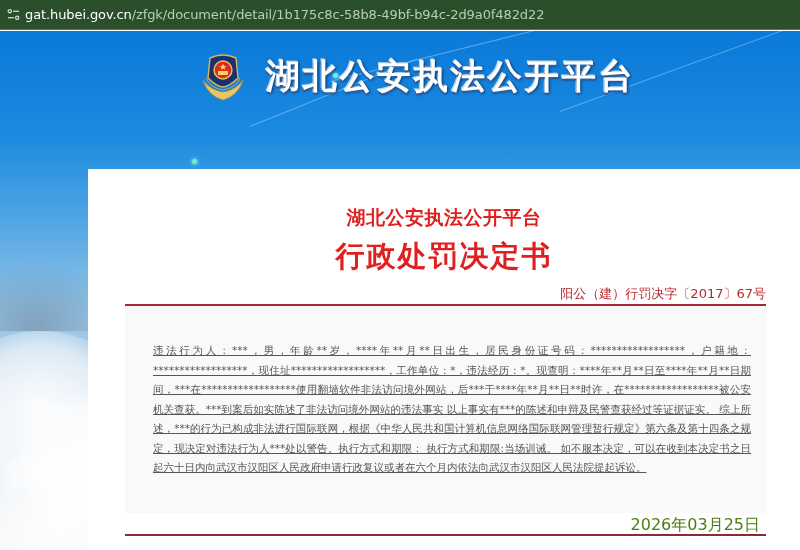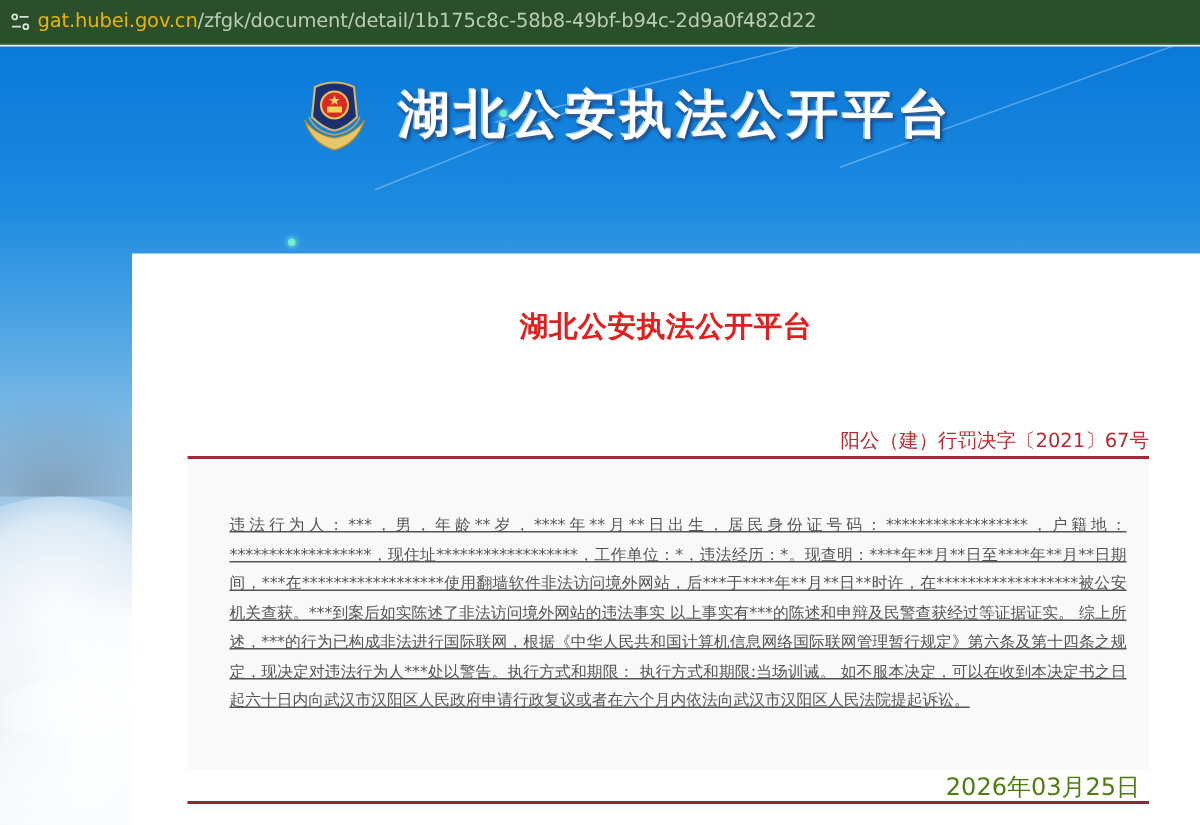--- a/index.html
+++ b/index.html
@@ -10,21 +10,21 @@
   .addrbar {
     position: absolute; left: 0; top: 0; width: 800px; height: 30px;
     background: #2a4f2a; display: flex; align-items: center;
     border-bottom: 1px solid #4b7a4b;
   }
   .site-info {
     width: 22px; height: 22px; margin-left: 2px; display: flex; align-items: center; justify-content: center;
   }
   .site-info svg { width: 13px; height: 13px; }
   .url { margin-left: 1px; font-size: 13px; color: #b9cdb6; white-space: nowrap; letter-spacing: -0.1px; }
-  .url .host { color: #eab308; }
+  .url .host { color: #ffffff; }
 
   
   .page-bg {
     position: absolute; left: 0; top: 31px; width: 800px; height: 519px;
     background: linear-gradient(180deg, #0a79d8 0%, #1c8ae0 20%, #4ba3e3 35%, #8cc0e6 52%, #bcd3e8 68%, #dde6ee 80%, #eef2f6 100%);
     overflow: hidden;
   }
   .cloud {
     position: absolute; border-radius: 50%;
     background: radial-gradient(circle, rgba(255,255,255,0.95) 0%, rgba(255,255,255,0.6) 50%, rgba(255,255,255,0) 75%);
@@ -97,20 +97,21 @@
       <circle cx="23" cy="18" r="9" fill="#d72a24" stroke="#e9c55c" stroke-width="1.4"></circle>
       <polygon points="23,11.5 24,14 26.6,14 24.5,15.5 25.3,18 23,16.5 20.7,18 21.5,15.5 19.4,14 22,14" fill="#f6d25a"></polygon>
       <rect x="18" y="19" width="10" height="4" fill="#f6d25a"></rect>
     </svg>
   </div>
   <div class="banner-title">湖北公安执法公开平台</div>
 </div>
 
 <div class="card">
   <div class="issuer">湖北公安执法公开平台</div>
-  <div class="doc-number">阳公（建）行罚决字〔2021〕67号</div>
+  <div class="doc-title">行政处罚决定书</div>
+  <div class="doc-number">阳公（建）行罚决字〔2017〕67号</div>
   <div class="rule-top"></div>
   <div class="body-box">
     <div class="body-text">违法行为人：***，男，年龄**岁，****年**月**日出生，居民身份证号码：******************，户籍地：******************，现住址******************，工作单位：*，违法经历：*。现查明：****年**月**日至****年**月**日期间，***在******************使用翻墙软件非法访问境外网站，后***于****年**月**日**时许，在******************被公安机关查获。***到案后如实陈述了非法访问境外网站的违法事实 以上事实有***的陈述和申辩及民警查获经过等证据证实。 综上所述，***的行为已构成非法进行国际联网，根据《中华人民共和国计算机信息网络国际联网管理暂行规定》第六条及第十四条之规定，现决定对违法行为人***处以警告。执行方式和期限： 执行方式和期限:当场训诫。 如不服本决定，可以在收到本决定书之日起六十日内向武汉市汉阳区人民政府申请行政复议或者在六个月内依法向武汉市汉阳区人民法院提起诉讼。</div>
   </div>
   <div class="date">2026年03月25日</div>
   <div class="rule-bottom"></div>
 </div>
 
 </body></html>

